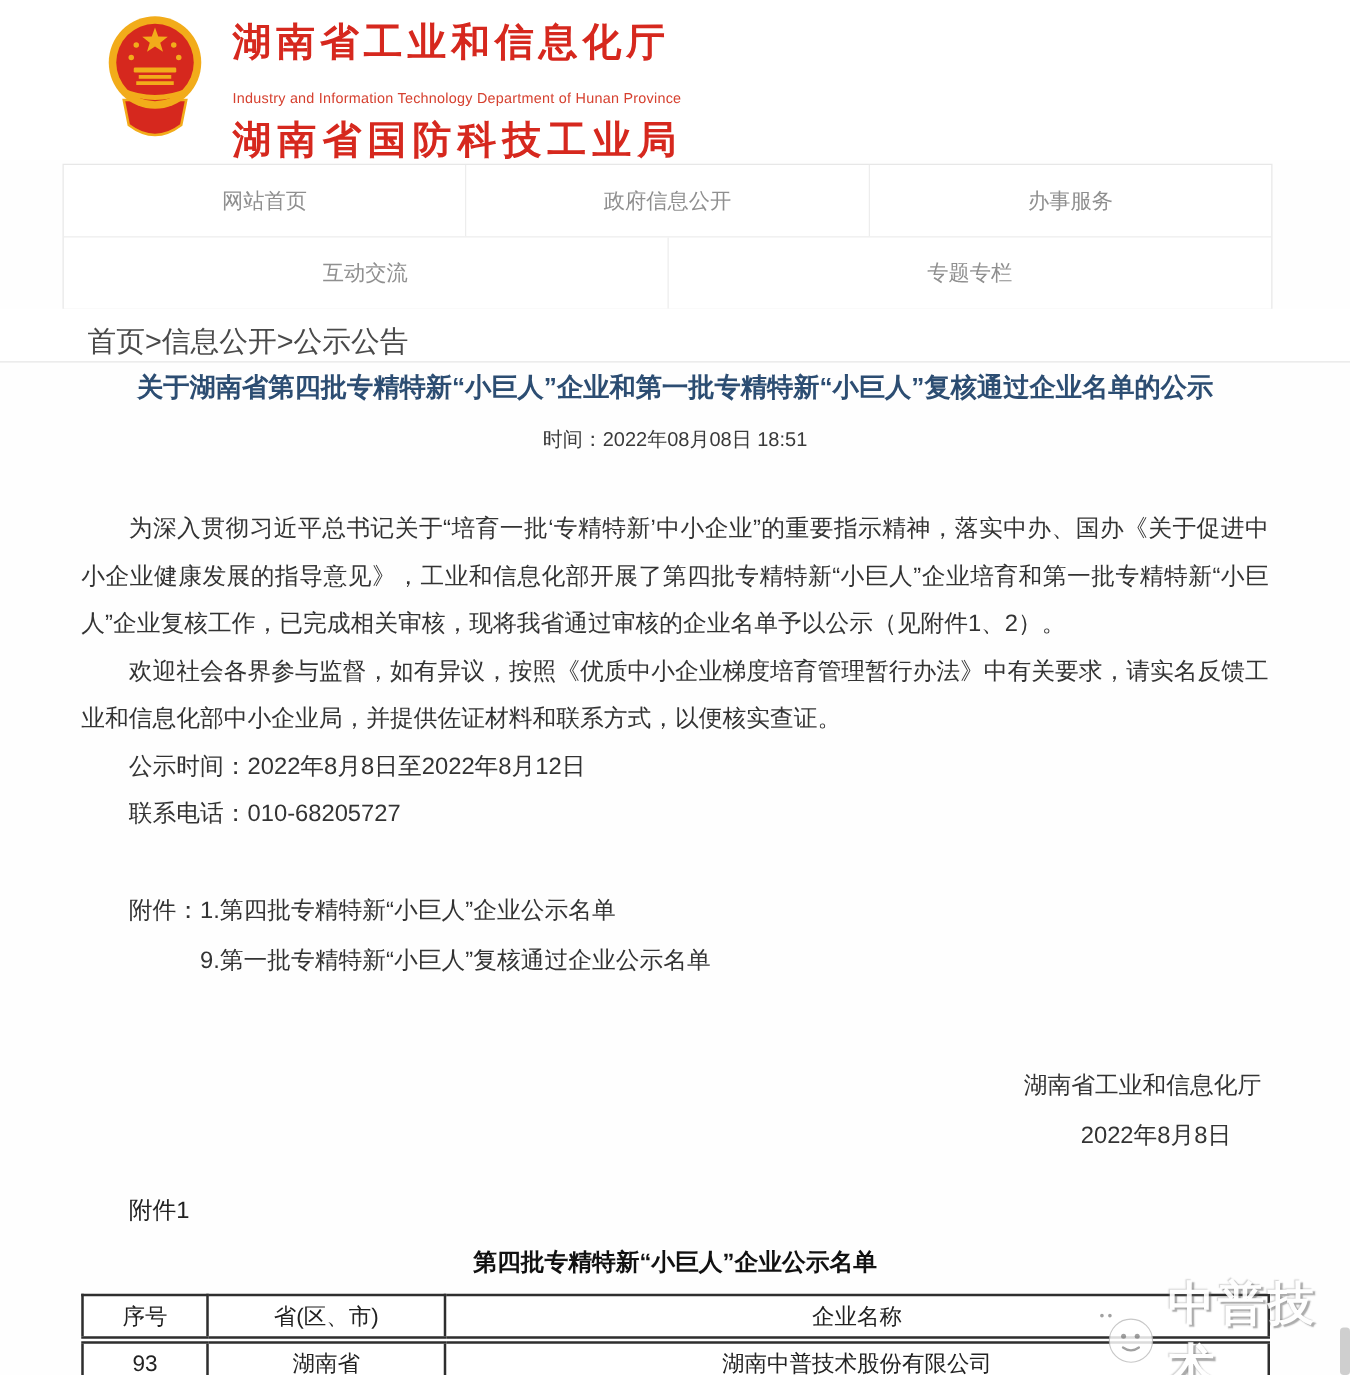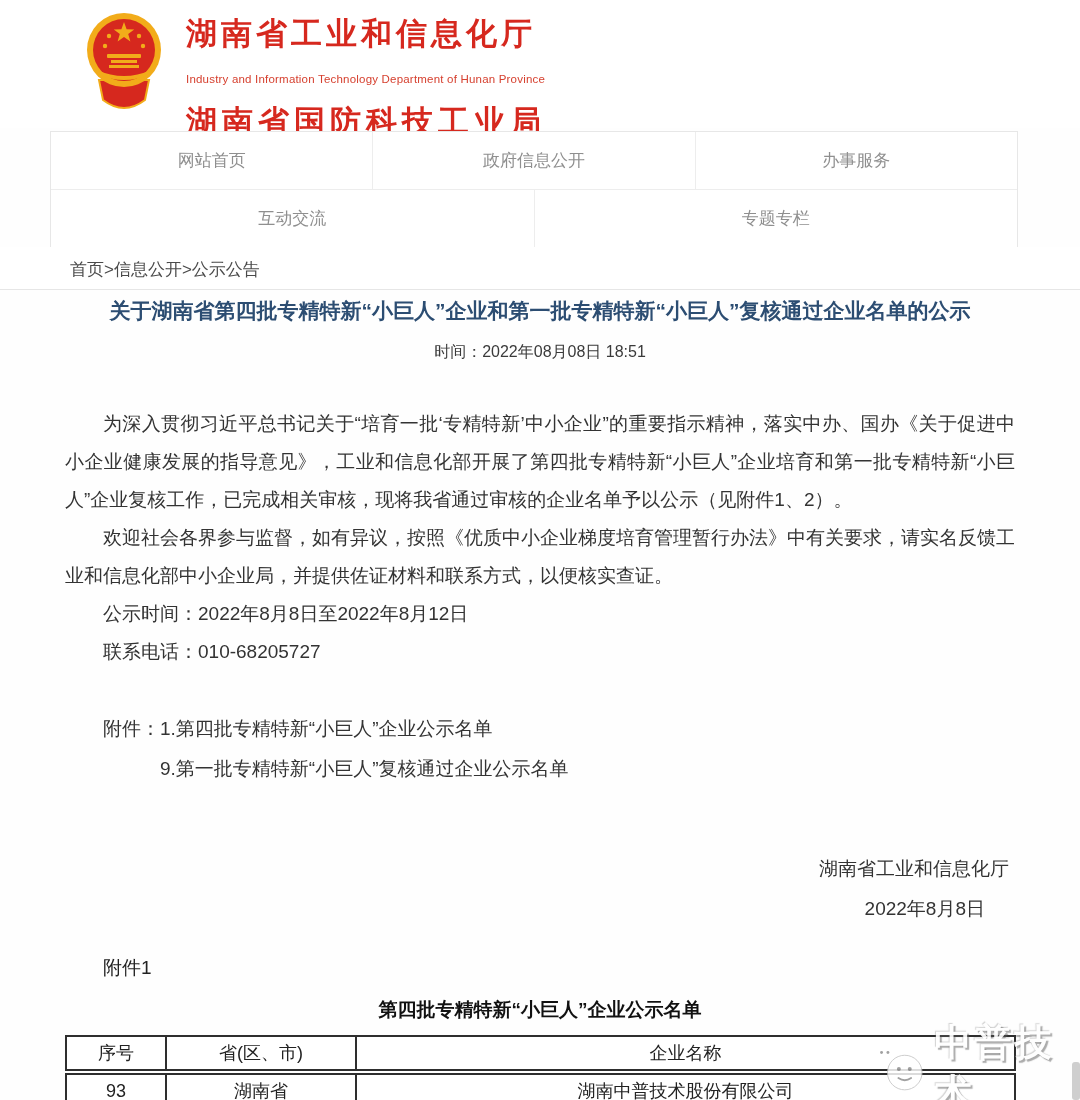--- a/index.html
+++ b/index.html
@@ -10,36 +10,36 @@
     color: #333; overflow: hidden; position: relative;
   }
   .page { position: absolute; inset: 0; background: #fefefe; }
 
   
   .site-header { position: absolute; left: 0; top: 0; width: 100%; height: 128px; background: #fff; }
   .emblem { position: absolute; left: 85px; top: 8px; width: 78px; height: 110px; }
   .org-block { position: absolute; left: 186px; top: 14px; width: 620px; }
   .org-line1 { font-size: 31px; font-weight: bold; color: #d6281e; letter-spacing: 4px; line-height: 40px; }
   .org-en { font-size: 11.5px; color: #d6402f; letter-spacing: 0.2px; line-height: 16px; margin-top: 17px; }
-  .org-line2 { font-size: 31px; font-weight: bold; color: #d6281e; letter-spacing: 5px; line-height: 40px; margin-top: 15px; }
+  .org-line2 { font-size: 31px; font-weight: bold; color: #d6281e; letter-spacing: 5px; line-height: 40px; margin-top: 5px; }
 
   
   .nav { position: absolute; left: 50px; top: 131px; width: 968px; border: 1px solid #e7e7e7; background: #fff; }
   .nav-row { display: flex; }
   .nav-cell {
     flex: 1; height: 57px; display: flex; align-items: center; justify-content: center;
     font-size: 17px; color: #8f8f8f; border-right: 1px solid #ededed; cursor: pointer;
   }
   .nav-cell:last-child { border-right: none; }
   .nav-row + .nav-row { border-top: 1px solid #ededed; }
 
   
   .breadcrumb-bar { position: absolute; left: 0; top: 247px; width: 100%; height: 43px;
     border-bottom: 1px solid #e6e6e6; background: #fff; }
-  .breadcrumb { position: absolute; left: 70px; top: 11px; font-size: 17px; color: #4a4a4a; cursor: pointer; }
+  .breadcrumb { position: absolute; left: 70px; top: 11px; font-size: 23px; color: #4a4a4a; cursor: pointer; }
 
   
   .article { position: absolute; left: 65px; top: 296px; width: 950px; }
   .article-title { text-align: center; font-size: 21px; font-weight: bold; color: #2c4d72; line-height: 30px; }
   .article-time { text-align: center; font-size: 16px; color: #3a3a3a; margin-top: 16px; }
   .body-text { margin-top: 42px; }
   .para { font-size: 19px; line-height: 38px; color: #333; text-indent: 2em; text-align: justify; }
   .info-line { font-size: 19px; line-height: 38px; color: #333; text-indent: 2em; }
   .attachments { margin-top: 38px; }
   .att-line1 { font-size: 19px; line-height: 40px; color: #333; text-indent: 2em; }

